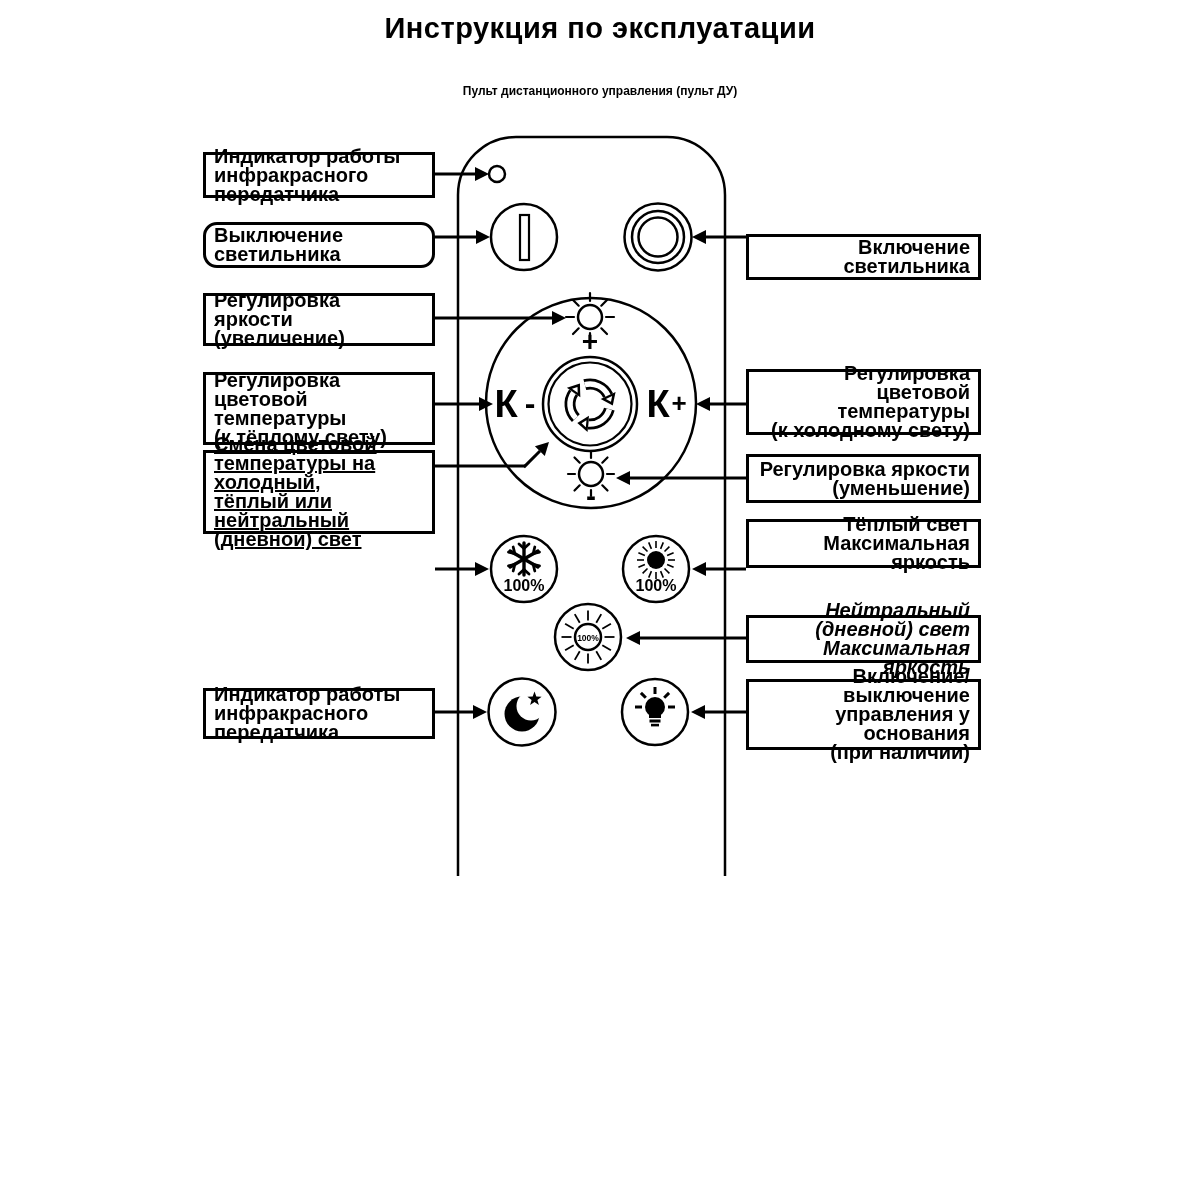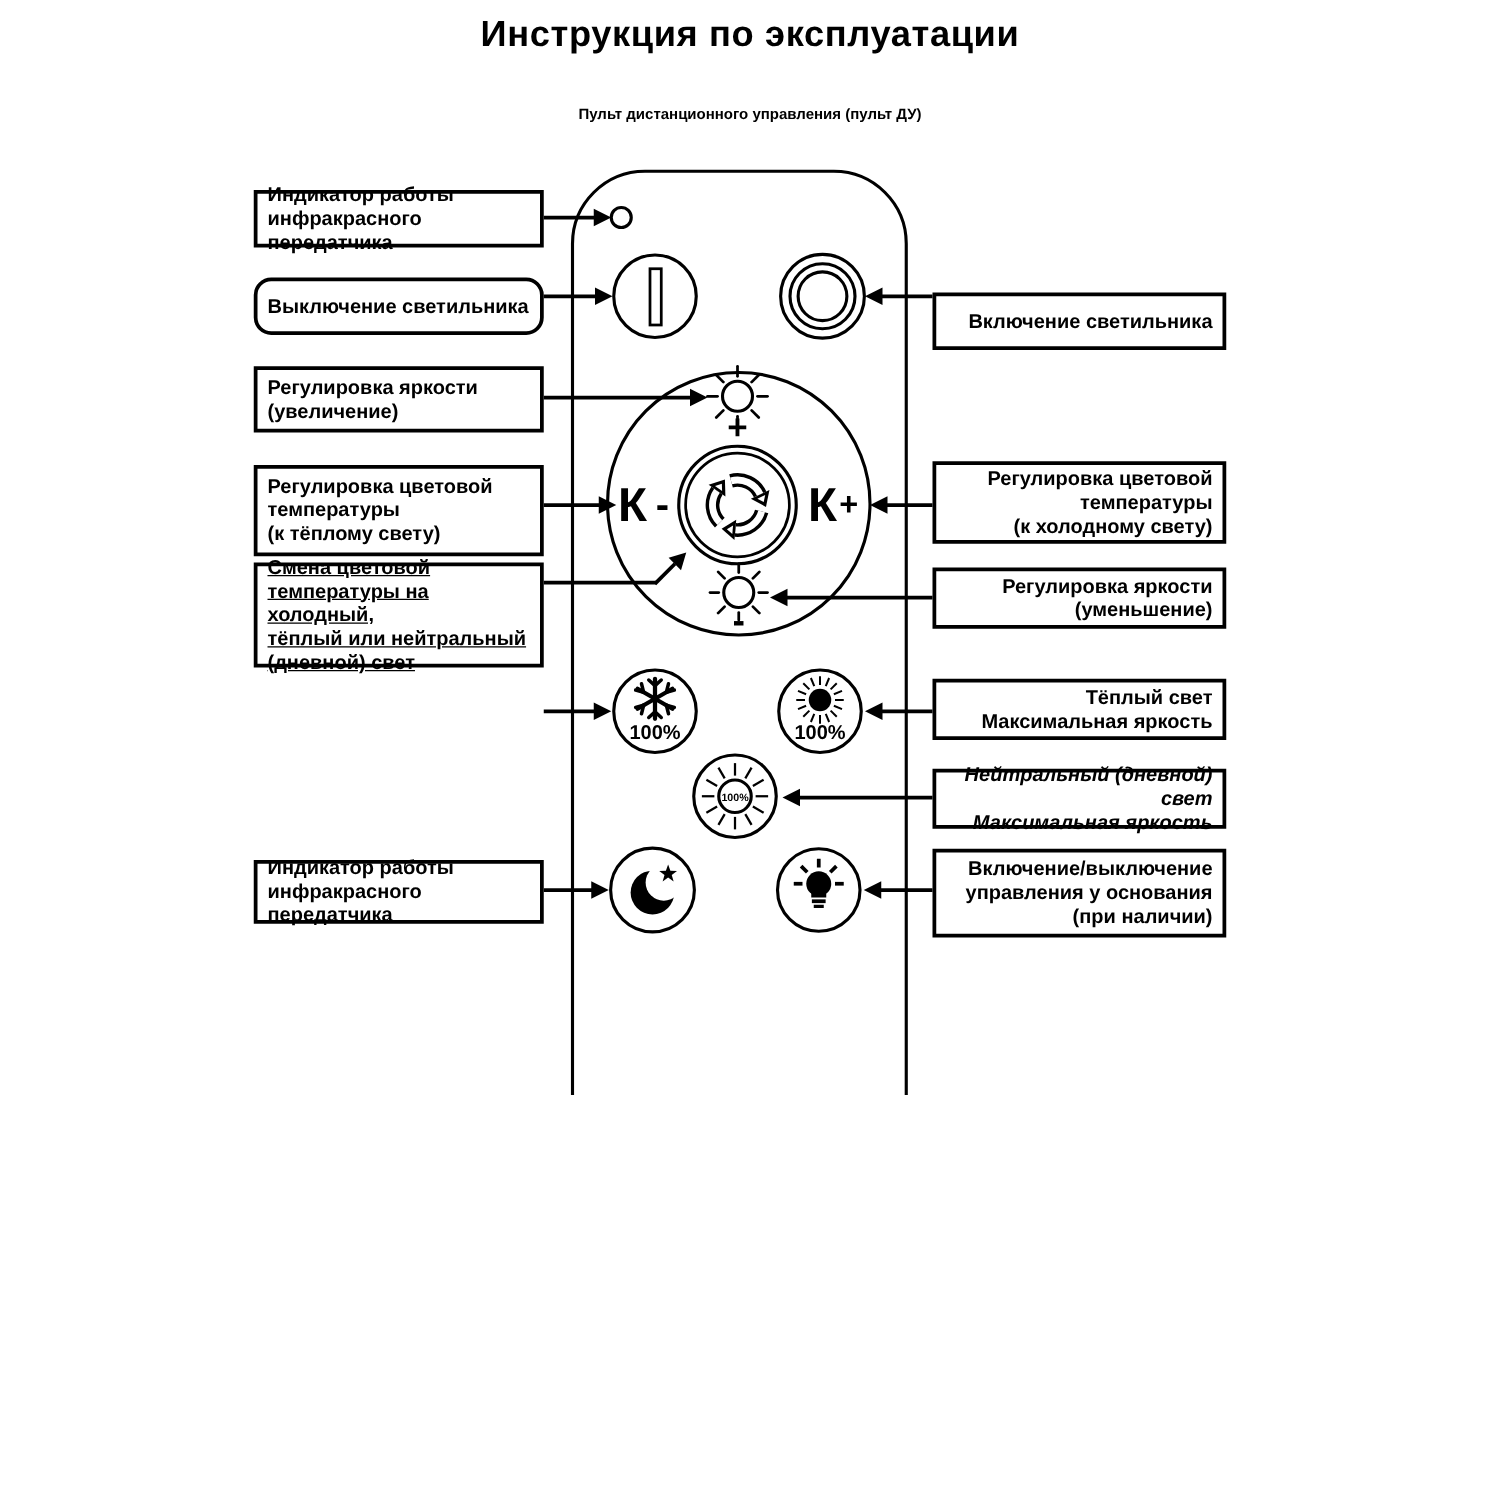--- a/index.html
+++ b/index.html
@@ -10,21 +10,21 @@
   .title {
     position:absolute; top:12px; left:0; width:1200px; text-align:center;
     font-size:29px; font-weight:bold; letter-spacing:0.5px;
   }
   .subtitle {
     position:absolute; top:72px; left:0; width:1200px; text-align:center;
     font-size:12px; font-weight:bold;margin-top:12px;
   }
   .callout {
     position:absolute; box-sizing:border-box; border:3px solid #000; background:#fff;
-    font-size:16px; font-weight:bold; line-height:19px; padding:20px 8px;
+    font-size:20px; font-weight:bold; line-height:19px; padding:20px 8px;
     display:flex; align-items:center; white-space:pre-line;
   }
   .callout.left-col  { left:203px; width:232px; justify-content:flex-start; text-align:left; }
   .callout.right-col { left:746px; width:235px; justify-content:flex-end; text-align:right; }
   svg text { font-family:"Liberation Sans", sans-serif; font-weight:bold; fill:#000; }
   .diagram-svg { position:absolute; left:0; top:0; }
 </style>
 </head>
 <body>
 
@@ -47,21 +47,21 @@
 (дневной) свет</div>
   <div class="callout left-col" style="top:688px;height:51px;">Индикатор работы
 инфракрасного передатчика</div>
 
   <div class="callout right-col" style="top:234px;height:32px;">Включение светильника</div>
   <div class="callout right-col" style="top:369px;height:66px;">Регулировка цветовой
 температуры
 (к холодному свету)</div>
   <div class="callout right-col" style="top:454px;height:49px;">Регулировка яркости
 (уменьшение)</div>
-  <div class="callout right-col" style="top:543px;height:49px;">Тёплый свет
+  <div class="callout right-col" style="top:519px;height:49px;">Тёплый свет
 Максимальная яркость</div>
   <div class="callout right-col" style="top:615px;height:48px;font-style:italic;">Нейтральный (дневной) свет
 Максимальная яркость</div>
   <div class="callout right-col" style="top:679px;height:71px;">Включение/выключение
 управления у основания
 (при наличии)</div>
 
   <svg class="diagram-svg" width="1200" height="1200" viewBox="0 0 1200 1200">
 
     <rect x="458" y="137" width="267" height="1052" rx="58" fill="#fff" stroke="#000" stroke-width="2.5"></rect>

